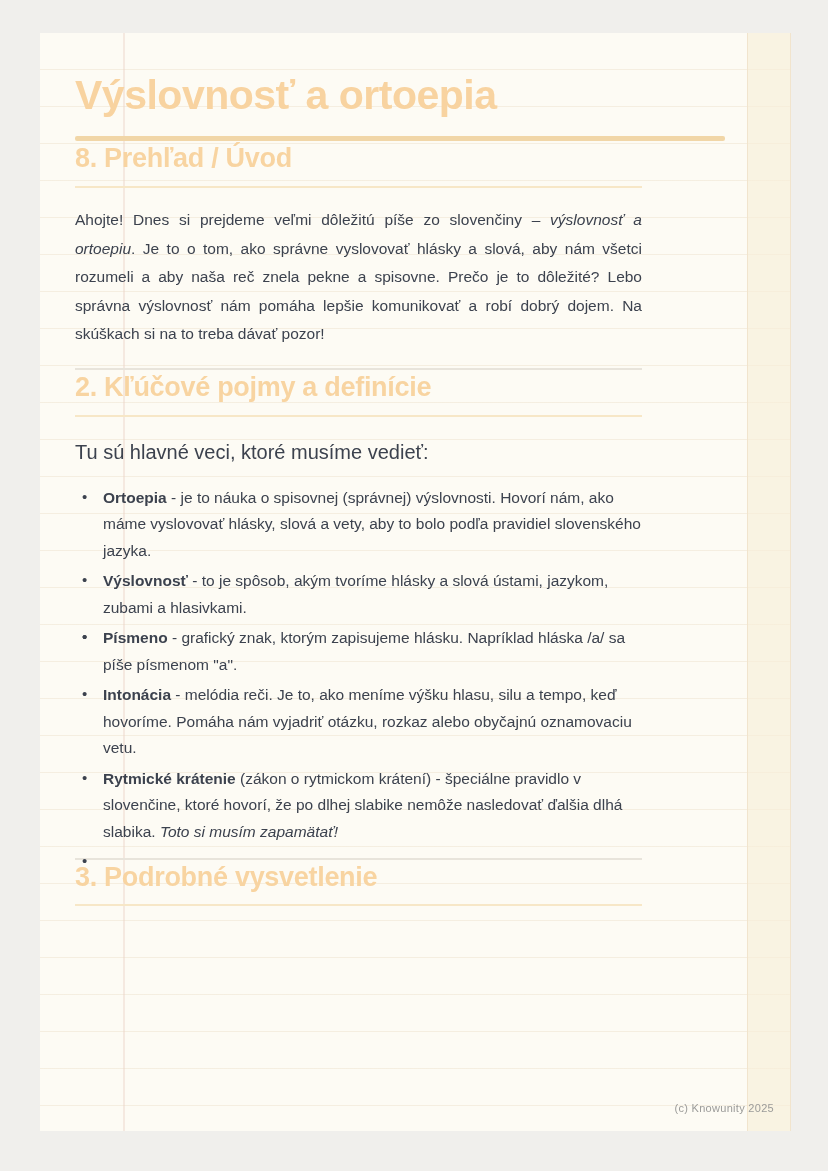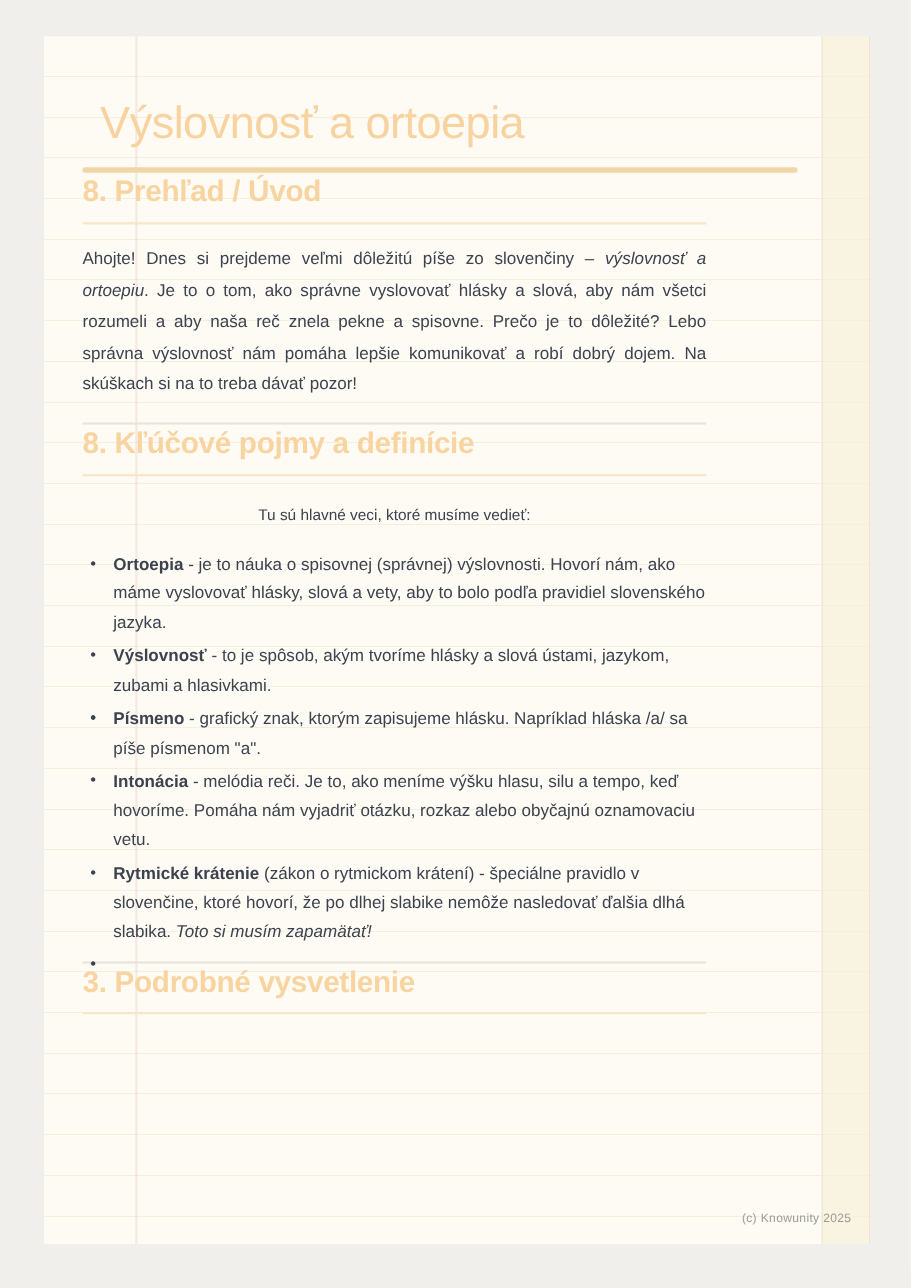--- a/index.html
+++ b/index.html
@@ -30,22 +30,22 @@
     background:rgba(248,238,216,0.65);
     border-left:1px solid #f1e4cd;
     border-right:1px solid #f1e4cd;
   }
   .content{
     position:relative;
     padding:0 0 0 35px;
     width:567px;
   }
   .title{
-    margin:16px;padding-top:39px;
-    font-size:41px;line-height:46px;font-weight:400;
+    margin:0;padding-top:39px;
+    font-size:41px;line-height:46px;font-weight:700;
     letter-spacing:-0.5px;
     color:#f8d3a0;
   }
   .rule-thick{
     margin-top:18px;height:5px;width:650px;
     background:#f1d6a7;border-radius:2px;
   }
   h2.sec{
     margin:0;
     font-size:27px;line-height:34px;font-weight:700;
@@ -67,23 +67,22 @@
   .div-1{margin-top:19px;}
   .div-2{margin-top:13px;}
   .para{
     margin:18px 0 0;
     font-size:15.5px;line-height:28.5px;
     color:#3c424e;
     text-align:justify;
   }
   .intro{
     margin:22px 0 0;
-    font-size:14px;line-height:27px;
+    font-size:20px;line-height:27px;
     color:#3c424e;
-    text-align:center;
   }
   ul.deflist{
     list-style:none;
     margin:19px 0 0;padding:0;
     font-size:15.5px;line-height:26.5px;
     color:#3c424e;
   }
   ul.deflist li{
     position:relative;
     padding-left:28px;
@@ -116,21 +115,21 @@
 
     <section>
       <h2 class="sec mt-h1">8. Prehľad / Úvod</h2>
       <div class="rule-thin"></div>
       <p class="para"><span>Ahojte! Dnes si prejdeme veľmi dôležitú píše zo slovenčiny – </span><em>výslovnosť a ortoepiu</em><span>. Je to o tom, ako správne vyslovovať hlásky a slová, aby nám všetci rozumeli a aby naša reč znela pekne a spisovne. Prečo je to dôležité? Lebo správna výslovnosť nám pomáha lepšie komunikovať a robí dobrý dojem. Na skúškach si na to treba dávať pozor!</span></p>
     </section>
 
     <div class="divider div-1"></div>
 
     <section>
-      <h2 class="sec mt-h2">8. Kľúčové pojmy a definície</h2>
+      <h2 class="sec mt-h2">2. Kľúčové pojmy a definície</h2>
       <div class="rule-thin"></div>
       <p class="intro">Tu sú hlavné veci, ktoré musíme vedieť:</p>
 
       <ul class="deflist">
         <li>
           <span class="blt">•</span>
           <span><b class="term">Ortoepia</b><span> - je to náuka o spisovnej (správnej) výslovnosti. Hovorí nám, ako máme vyslovovať hlásky, slová a vety, aby to bolo podľa pravidiel slovenského jazyka.</span><em></em></span>
         </li>
         <li>
           <span class="blt">•</span>

